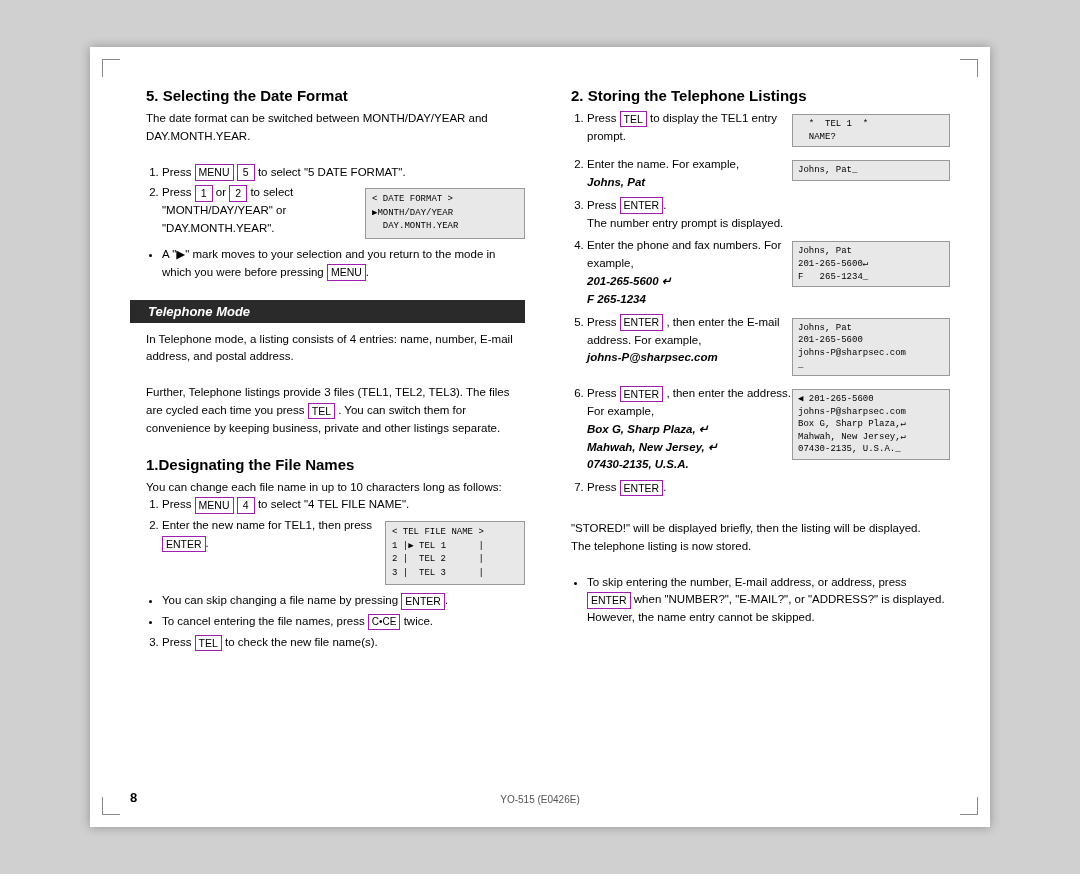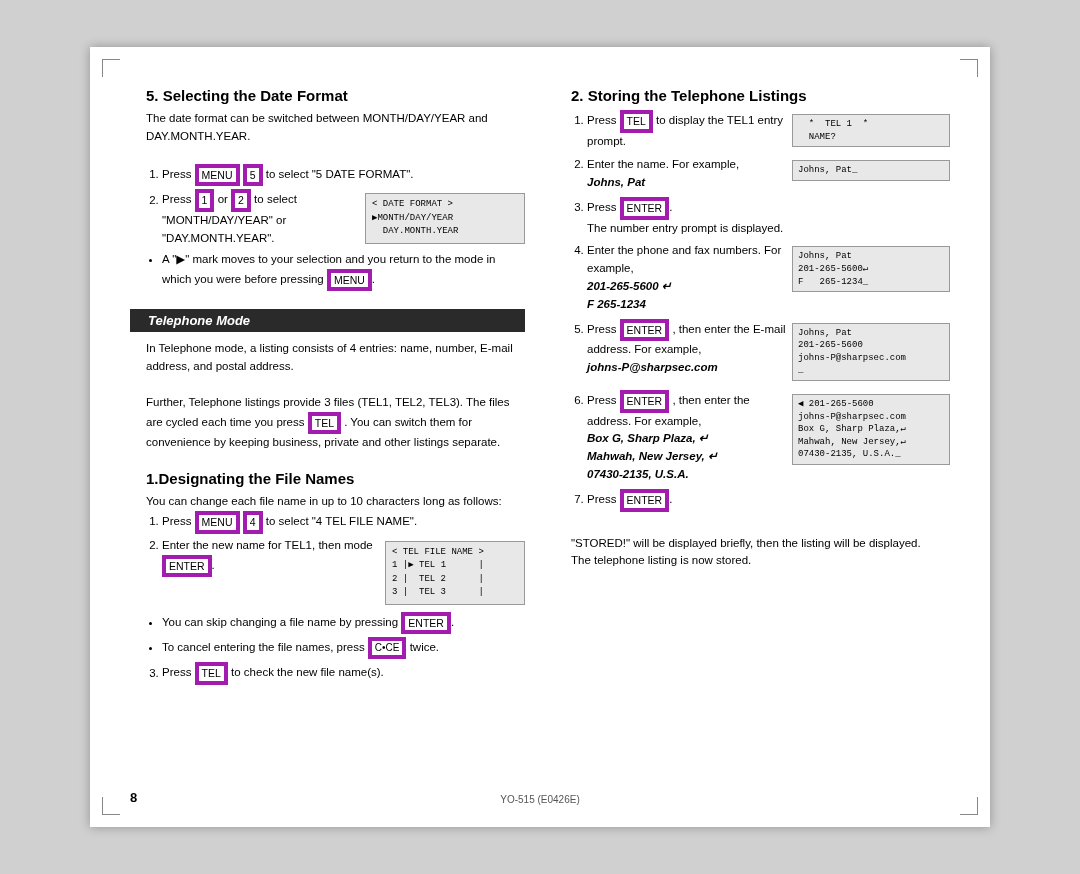--- a/index.html
+++ b/index.html
@@ -47,21 +47,21 @@
       margin-bottom: 6px;
     }
     .section { margin-bottom: 18px; margin-left: 16px; }
     p, li { font-size: 11.5px; line-height: 1.55; }
     ol { padding-left: 16px; }
     ul { padding-left: 16px; list-style-type: disc; }
     li { margin-bottom: 3px; }
 
     .key {
       display: inline-block;
-      border: 4px solid #a21caf;
+      border: 1px solid #a21caf;
       padding: 0px 3px;
       font-size: 10.5px;
       font-family: Arial, sans-serif;
       vertical-align: middle;
       min-width: 18px;
       text-align: center;
       line-height: 1.4;
       background: #fff;
     }
     .key-small {
@@ -208,21 +208,21 @@
         <ol>
           <li>
             <span>Press </span><span class="key">MENU</span><span> </span><span class="key">4</span><span> to select "4 TEL FILE NAME".</span>
           </li>
           <li>
             <div class="clearfix">
               <div class="tel-file-box">&lt; TEL FILE NAME &gt;
 1 |▶ TEL 1      |
 2 |  TEL 2      |
 3 |  TEL 3      |</div>
-              <span>Enter the new name for TEL1, then mode </span><span class="key">ENTER</span><span>.</span>
+              <span>Enter the new name for TEL1, then press </span><span class="key">ENTER</span><span>.</span>
             </div>
           </li>
         </ol>
         <ul>
           <li>
             <span>You can skip changing a file name by pressing </span><span class="key">ENTER</span><span>.</span>
           </li>
           <li>
             <span>To cancel entering the file names, press </span><span class="key key-small">C•CE</span><span> twice.</span>
           </li>
@@ -302,20 +302,25 @@
           <li>
             <span>Press </span><span class="key">ENTER</span><span>.</span>
           </li>
 
         </ol>
 
         <br>
         <p>"STORED!" will be displayed briefly, then the listing will be displayed.</p>
         <p>The telephone listing is now stored.</p>
         <br>
+        <ul>
+          <li>
+            <span>To skip entering the number, E-mail address, or address, press </span><span class="key">ENTER</span><span> when "NUMBER?", "E-MAIL?", or "ADDRESS?" is displayed. However, the name entry cannot be skipped.</span>
+          </li>
+        </ul>
       </div>
 
     </div>
 
   </div>
 
   <div class="page-number">8</div>
   <div class="footer-text">YO-515 (E0426E)</div>
 
 </div>

